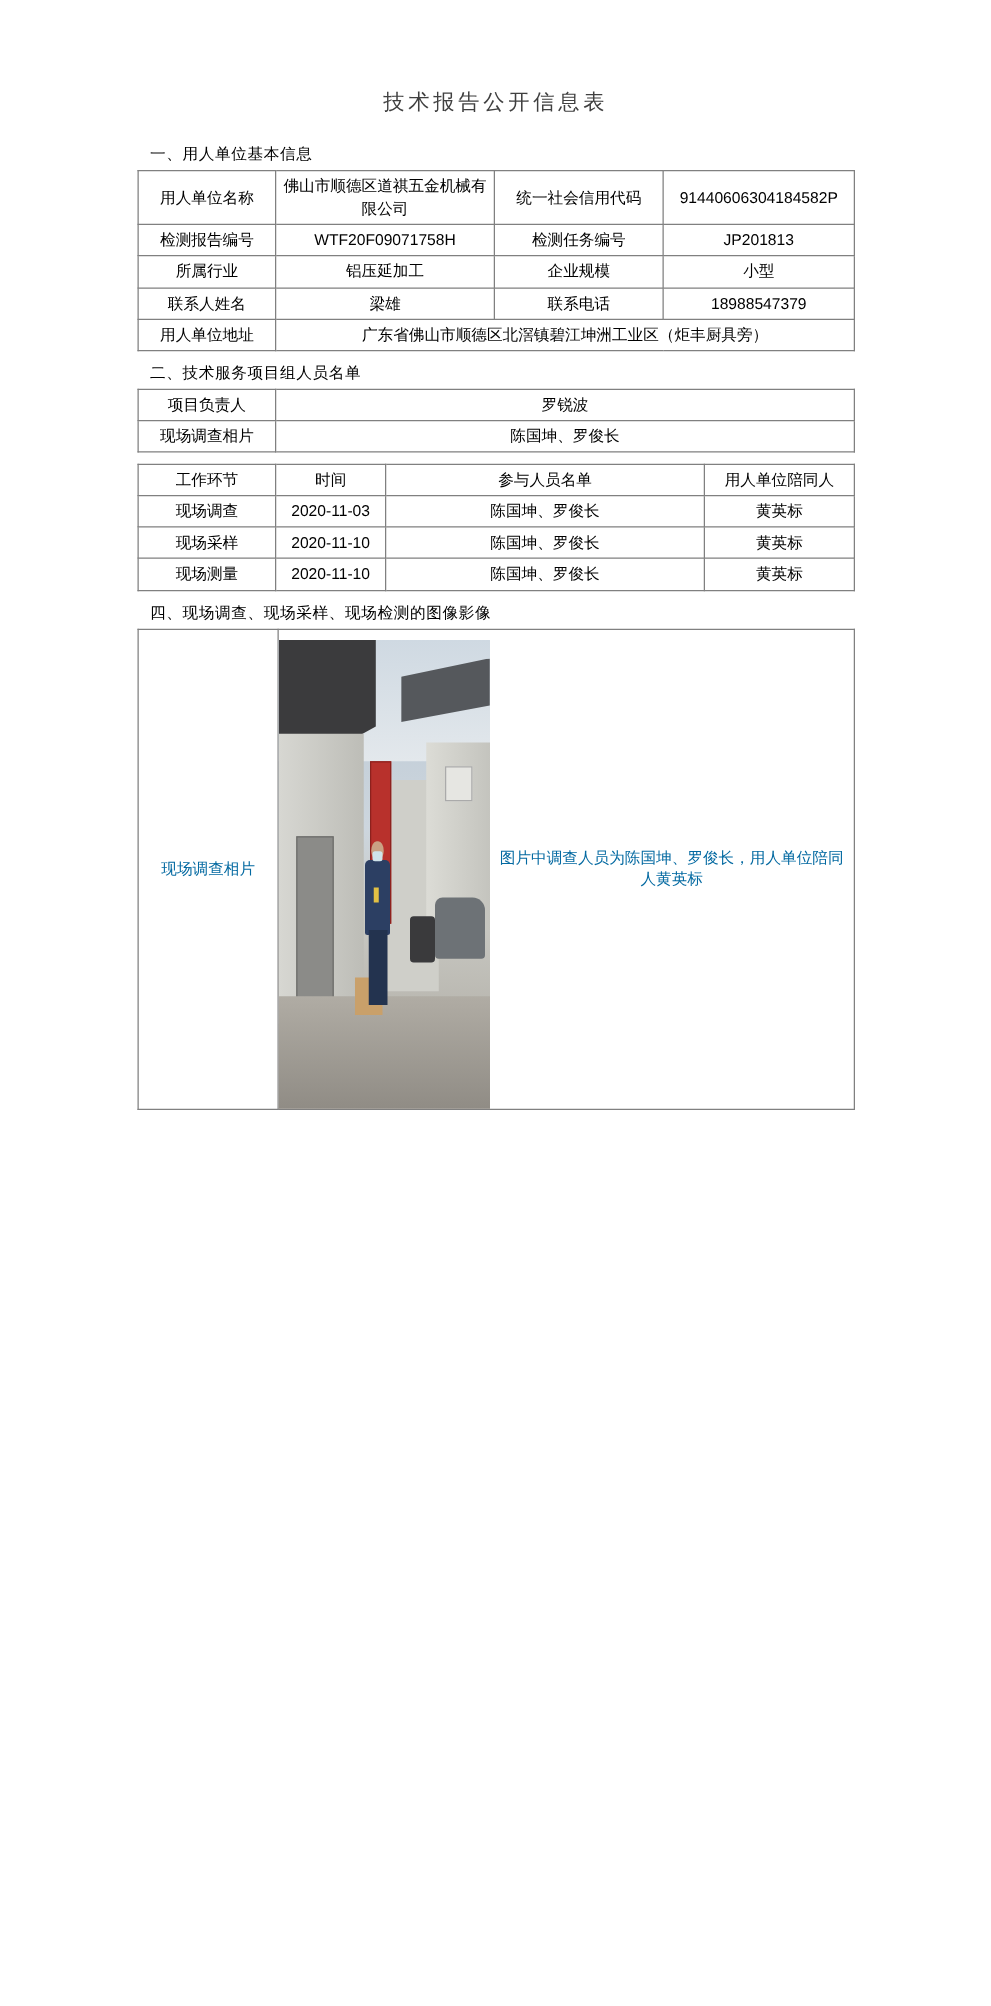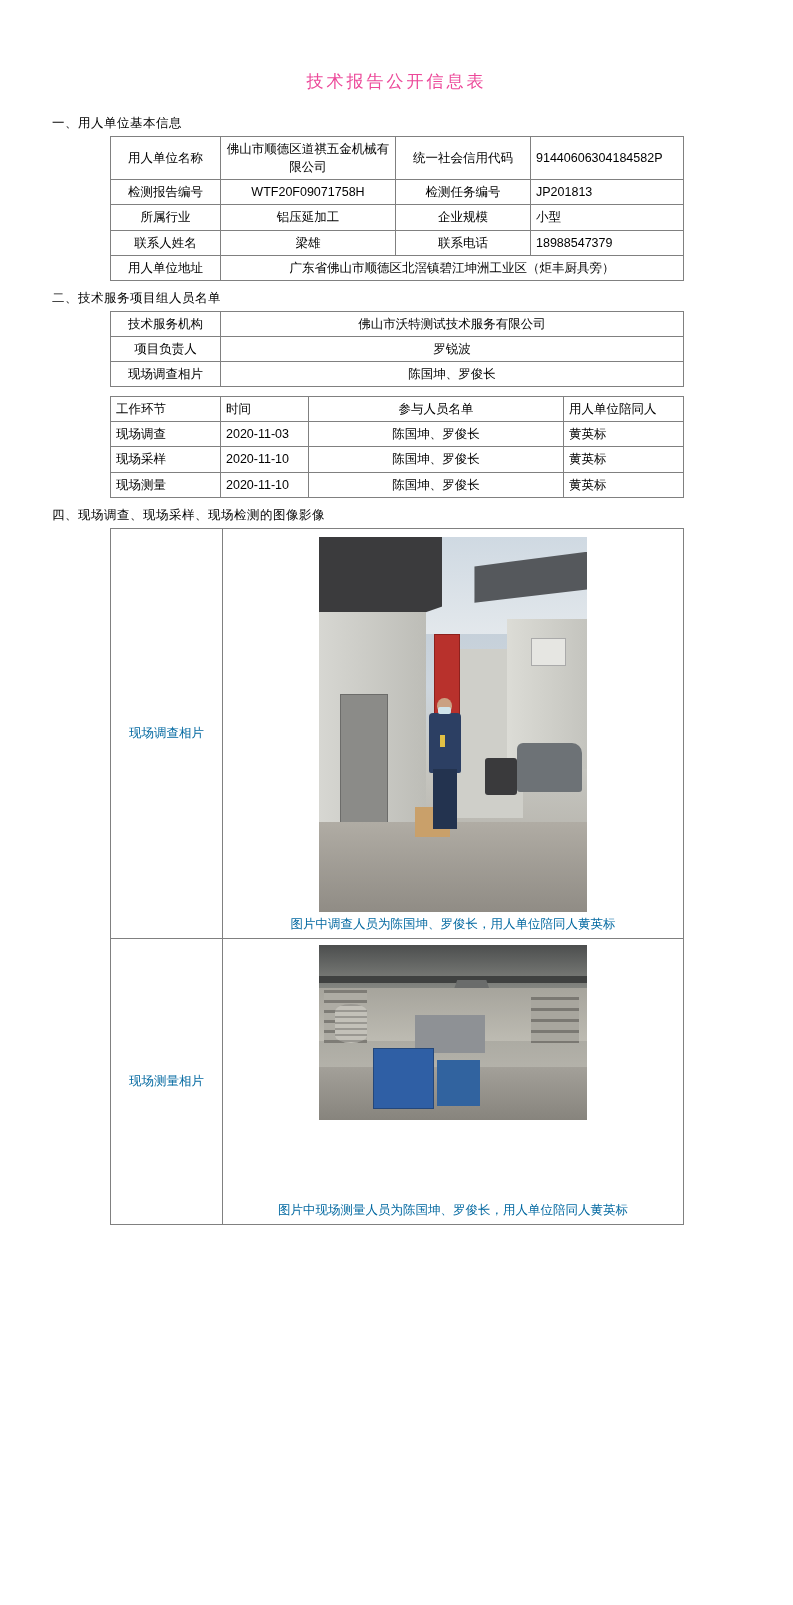--- a/index.html
+++ b/index.html
@@ -19,31 +19,31 @@
     min-height: 1605px;
     position: relative;
     box-sizing: border-box;
     padding: 0 0 20px 0;
   }
   .doc-title {
     text-align: center;
     font-size: 17px;
     letter-spacing: 3px;
     font-family: "Liberation Sans", sans-serif;
-    color: #ec4899;
+    color: #404040;
     padding-top: 70px;
     padding-bottom: 22px;
     font-weight: normal;
   }
   .section-heading {
     font-size: 12.5px;
     font-family: "Liberation Sans", sans-serif;
     color: #000;
     margin: 0 0 4px 0;
-    padding-left: 52px;
+    padding-left: 120px;
     letter-spacing: 0.5px;
   }
   .tbl-wrap {
     padding-left: 110px;
     padding-right: 110px;
     box-sizing: border-box;
   }
   table.grid {
     border-collapse: collapse;
     width: 573px;
@@ -59,20 +59,21 @@
     color: #000;
   }
   td.lbl {
     text-align: center;
     white-space: nowrap;
   }
   td.val {
     text-align: center;
   }
   td.ctr {
+    text-align: center;
   }
   .spacer {
     height: 9px;
   }
   
   table.photos {
     border-collapse: collapse;
     width: 573px;
     table-layout: fixed;
   }
@@ -89,21 +90,21 @@
   }
   td.photo-cell {
     padding: 0;
     vertical-align: top;
   }
   .photo-box {
     position: relative;
     width: 100%;
     box-sizing: border-box;
     display: flex;
-    flex-direction: column;
+    flex-direction: row;
     align-items: center;
     justify-content: center;
   }
   .photo-caption {
     width: 100%;
     box-sizing: border-box;
     text-align: center;
     padding: 4px 2px 5px 2px;
     font-size: 12.5px;
     font-family: "Liberation Sans", sans-serif;
@@ -357,24 +358,20 @@
   <div class="spacer"></div>
 
   <div class="section-heading">二、技术服务项目组人员名单</div>
   <div class="tbl-wrap">
     <table class="grid">
       <colgroup>
           <col style="width:110px">
           <col style="width:463px">
         </colgroup>
       <tbody>
-        <tr>
-          <td class="lbl">技术服务机构</td>
-          <td class="val">佛山市沃特测试技术服务有限公司</td>
-        </tr>
         <tr>
           <td class="lbl">项目负责人</td>
           <td class="val">罗锐波</td>
         </tr>
         <tr>
           <td class="lbl">现场调查相片</td>
           <td class="val">陈国坤、罗俊长</td>
         </tr>
       </tbody>
     </table>
@@ -453,39 +450,17 @@
                 <div class="person-head"></div>
                 <div class="person-mask"></div>
                 <div class="badge"></div>
               </div>
               <div class="photo-caption">图片中调查人员为陈国坤、罗俊长，用人单位陪同人黄英标</div>
             </div>
           </td>
         </tr>
 
 
-        <tr>
-          <td class="photo-label">现场测量相片</td>
-          <td class="photo-cell">
-            <div class="photo-box">
-              <div class="ph ph3">
-                <div class="ceil"></div>
-                <div class="beam"></div>
-                <div class="hood"></div>
-                <div class="backwall"></div>
-                <div class="shelves"></div>
-                <div class="rightshelf"></div>
-                <div class="greymach"></div>
-                <div class="floor"></div>
-                <div class="bluemach"></div>
-                <div class="bluemach2"></div>
-                <div class="rollL"></div>
-              </div>
-              <div style="height:78px"></div>
-              <div class="photo-caption">图片中现场测量人员为陈国坤、罗俊长，用人单位陪同人黄英标</div>
-            </div>
-          </td>
-        </tr>
       </tbody>
     </table>
   </div>
 
 </div>
 
 </body></html>

